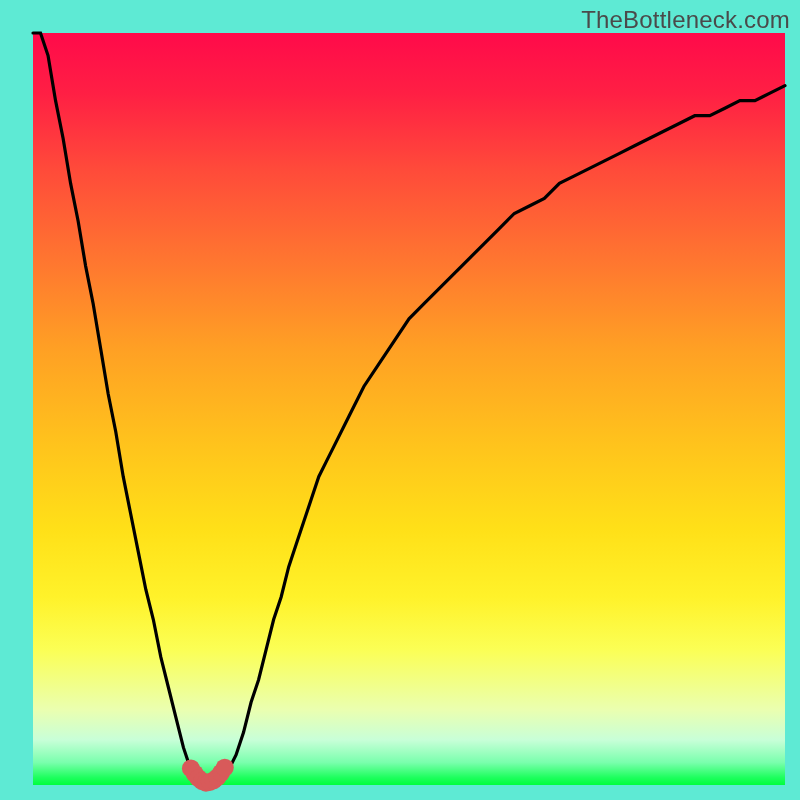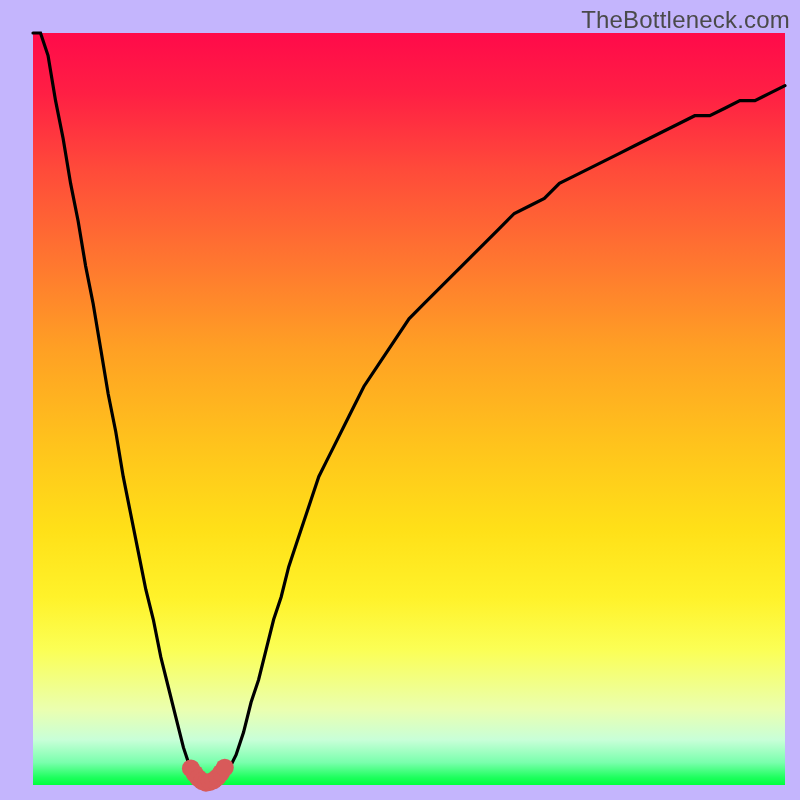--- a/index.html
+++ b/index.html
@@ -10,21 +10,21 @@
     overflow: hidden;
     background: #000;
     font-family: Arial, Helvetica, sans-serif;
   }
   .frame {
     position: absolute;
     top: 0;
     left: 0;
     width: 800px;
     height: 800px;
-    background: #c4b5fd;
+    background: #5eead4;
   }
   .plot {
     position: absolute;
     top: 33px;
     left: 33px;
     width: 752px;
     height: 752px;
     
     background: linear-gradient(
       to bottom,

